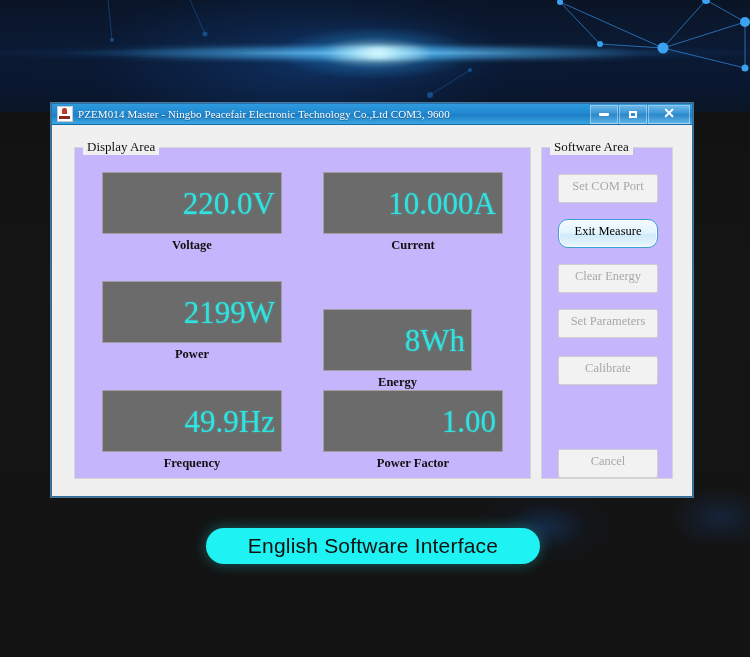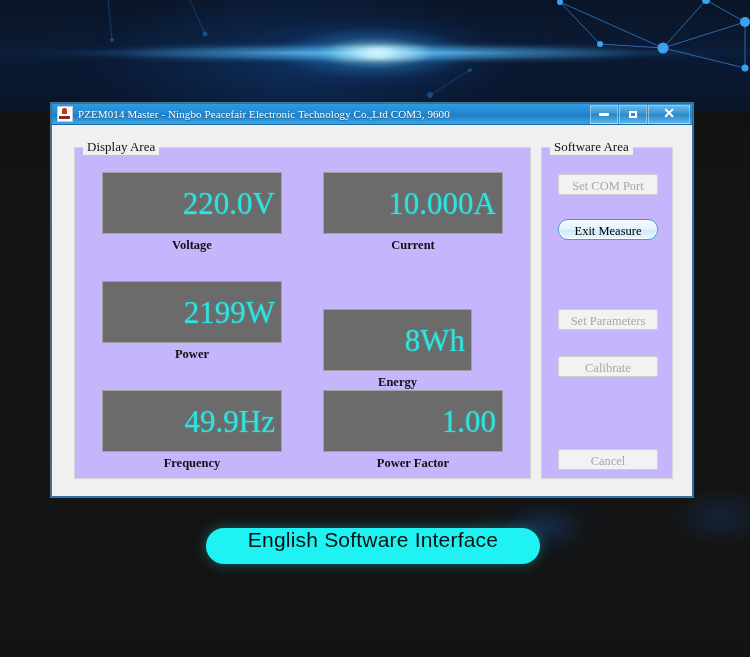--- a/index.html
+++ b/index.html
@@ -207,21 +207,21 @@
     color: #111111;
     margin-top: 4px;
     font-weight: bold;
   }
 
   
   .op-btn {
     position: absolute;
     left: 16px;
     width: 100px;
-    height: 21px;
+    height: 29px;
     box-sizing: border-box;
     border: 1px solid #cfcfcf;
     border-radius: 2px;
     background: #f2f2f2;
     color: #a8a8a8;
     font-family: "Liberation Serif", serif;
     font-size: 12.5px;
     text-align: center;
     line-height: 23px;
     white-space: nowrap;
@@ -237,21 +237,21 @@
   
   .caption-pill {
     position: absolute;
     left: 206px;
     top: 528px;
     width: 334px;
     height: 36px;
     background: #1ef2f2;
     border-radius: 18px;
     display: flex;
-    align-items: flex-start;
+    align-items: center;
     justify-content: center;
     box-shadow: 0 0 14px rgba(30,242,242,0.35);
   }
   .caption-pill span {
     font-family: "Liberation Sans", sans-serif;
     font-size: 21px;
     color: #111111;
     letter-spacing: 0.2px;
   }
 </style>
@@ -360,20 +360,21 @@
           </div>
           <div class="caption">Power Factor</div>
         </div>
       </div>
 
       <div class="groupbox" id="operate-area">
         <div class="gb-legend">Software Area</div>
 
         <div class="op-btn" style="top:26px;">Set COM Port</div>
         <div class="op-btn focused" style="top:71px;">Exit Measure</div>
+        <div class="op-btn" style="top:116px;">Clear Energy</div>
         <div class="op-btn" style="top:161px;">Set Parameters</div>
         <div class="op-btn" style="top:208px;">Calibrate</div>
         <div class="op-btn" style="top:301px;">Cancel</div>
       </div>
 
     </div>
   </div>
 
   <div class="caption-pill">
     <span>English Software Interface</span>

